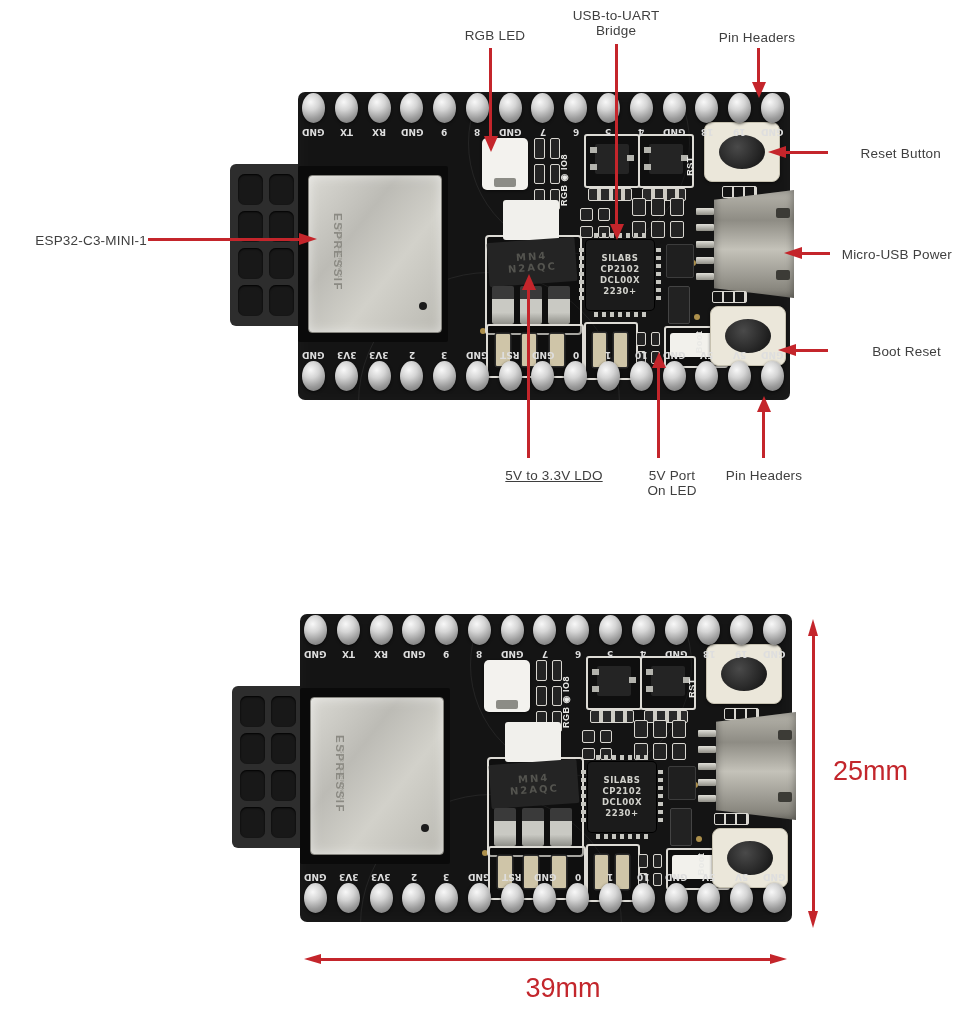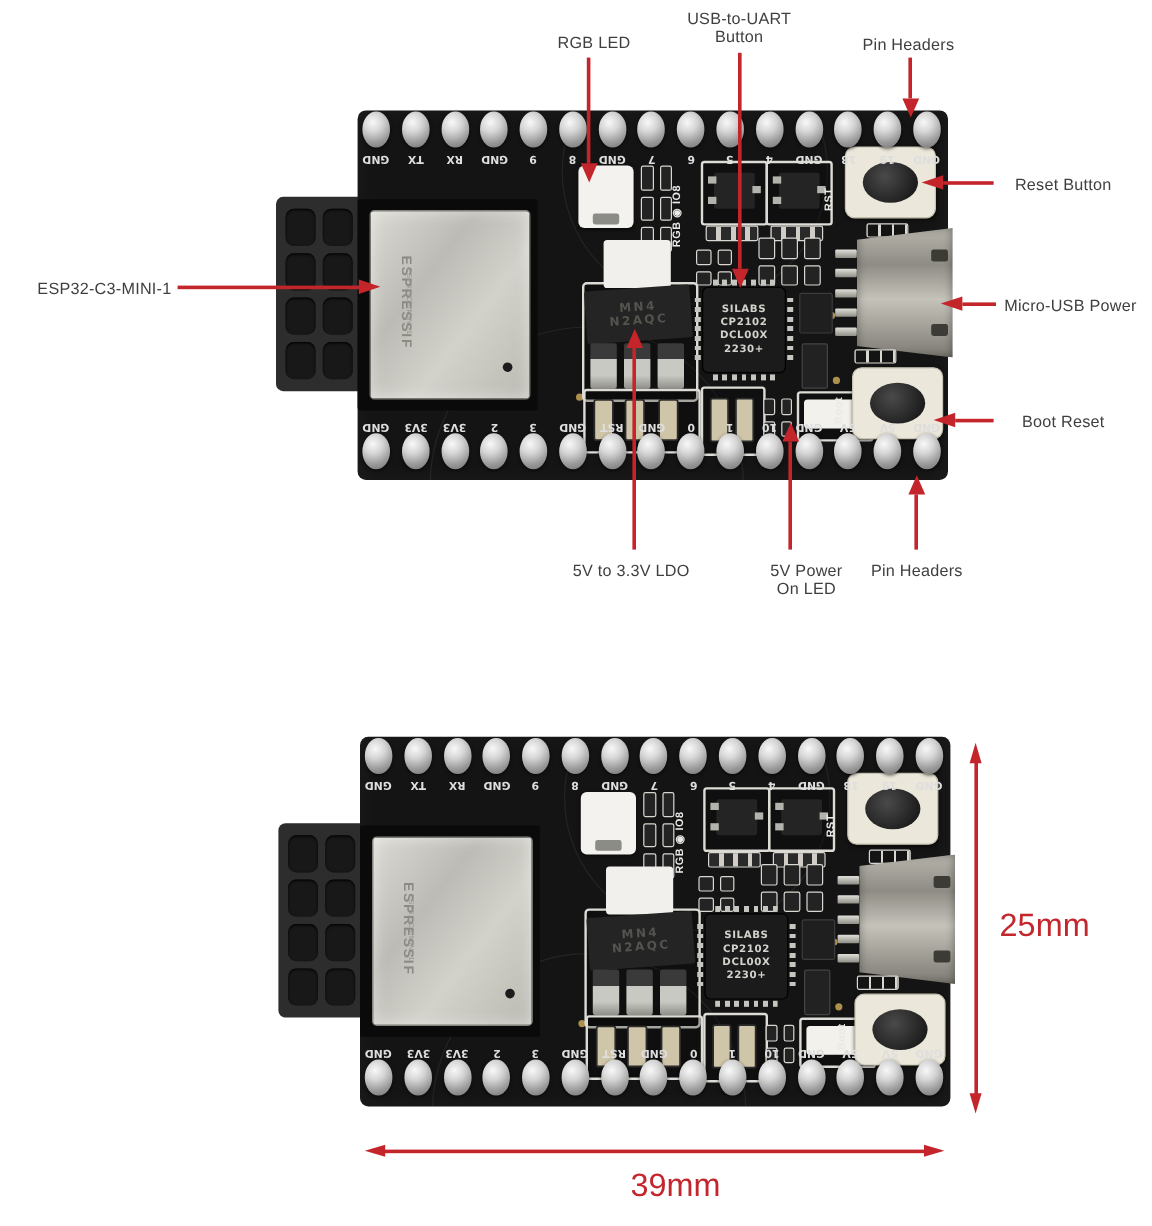--- a/index.html
+++ b/index.html
@@ -1,21 +1,21 @@
 <!DOCTYPE html>
 <html><head>
 <meta charset="utf-8">
 <style>
   html,body{margin:0;padding:0;background:#ffffff;}
   #stage{position:relative;width:960px;height:1022px;background:#ffffff;overflow:hidden;
          font-family:"Liberation Sans",sans-serif;}
   
   .ann-label{position:absolute;font-size:13.5px;line-height:15px;color:#3f3f3f;
              text-align:center;letter-spacing:.2px;z-index:6;}
-  .ann-label.left{text-align:center;}
+  .ann-label.left{text-align:right;}
   .dim-label{position:absolute;font-size:27px;font-weight:500;color:#c3262c;z-index:6;}
   
   .vline{position:absolute;width:3px;background:#c4252b;z-index:5;}
   .hline{position:absolute;height:3px;background:#c4252b;z-index:5;}
   .ah{position:absolute;width:0;height:0;z-index:5;}
   .ah-down{border-left:7px solid transparent;border-right:7px solid transparent;border-top:16px solid #c4252b;}
   .ah-up{border-left:7px solid transparent;border-right:7px solid transparent;border-bottom:16px solid #c4252b;}
   .ah-left{border-top:6px solid transparent;border-bottom:6px solid transparent;border-right:18px solid #c4252b;}
   .ah-right{border-top:6px solid transparent;border-bottom:6px solid transparent;border-left:18px solid #c4252b;}
   .dh-up{border-left:5px solid transparent;border-right:5px solid transparent;border-bottom:17px solid #c4252b;}
@@ -619,21 +619,21 @@
         </div>
   </div>
 </div>
 
   <div class="ann-label" style="left:445px;top:28px;width:100px;">RGB LED</div>
   <div class="vline" style="left:489px;top:48px;height:88px;"></div>
   <div class="ah ah-down" style="left:484px;top:136px;"></div>
 
   <div class="ann-label" style="left:556px;top:8px;width:120px;">
     <div>USB-to-UART</div>
-    <div>Button</div>
+    <div>Bridge</div>
   </div>
   <div class="vline" style="left:615px;top:44px;height:180px;"></div>
   <div class="ah ah-down" style="left:610px;top:224px;"></div>
 
   <div class="ann-label" style="left:697px;top:30px;width:120px;">Pin Headers</div>
   <div class="vline" style="left:757px;top:48px;height:34px;"></div>
   <div class="ah ah-down" style="left:752px;top:82px;"></div>
 
   <div class="ann-label left" style="left:831px;top:146px;width:110px;">Reset Button</div>
   <div class="hline" style="left:786px;top:151px;width:42px;"></div>
@@ -644,26 +644,26 @@
   <div class="ah ah-left" style="left:784px;top:247px;"></div>
 
   <div class="ann-label left" style="left:831px;top:344px;width:110px;">Boot Reset</div>
   <div class="hline" style="left:796px;top:349px;width:32px;"></div>
   <div class="ah ah-left" style="left:778px;top:344px;"></div>
 
   <div class="ann-label left" style="left:27px;top:233px;width:120px;">ESP32-C3-MINI-1</div>
   <div class="hline" style="left:148px;top:238px;width:152px;"></div>
   <div class="ah ah-right" style="left:299px;top:233px;"></div>
 
-  <div class="ann-label" style="left:461px;top:468px;width:130px;">5V to 3.3V LDO</div>
+  <div class="ann-label" style="left:489px;top:468px;width:130px;text-decoration:underline;">5V to 3.3V LDO</div>
   <div class="vline" style="left:527px;top:290px;height:168px;"></div>
   <div class="ah ah-up" style="left:522px;top:274px;"></div>
 
   <div class="ann-label" style="left:607px;top:468px;width:130px;">
-    <div>5V Power</div>
+    <div>5V Port</div>
     <div>On LED</div>
   </div>
   <div class="vline" style="left:657px;top:368px;height:90px;"></div>
   <div class="ah ah-up" style="left:652px;top:352px;"></div>
 
   <div class="ann-label" style="left:702px;top:468px;width:124px;">Pin Headers</div>
   <div class="vline" style="left:762px;top:412px;height:46px;"></div>
   <div class="ah ah-up" style="left:757px;top:396px;"></div>
 
   <div class="vline" style="left:812px;top:634px;height:278px;width:2.5px;"></div>

